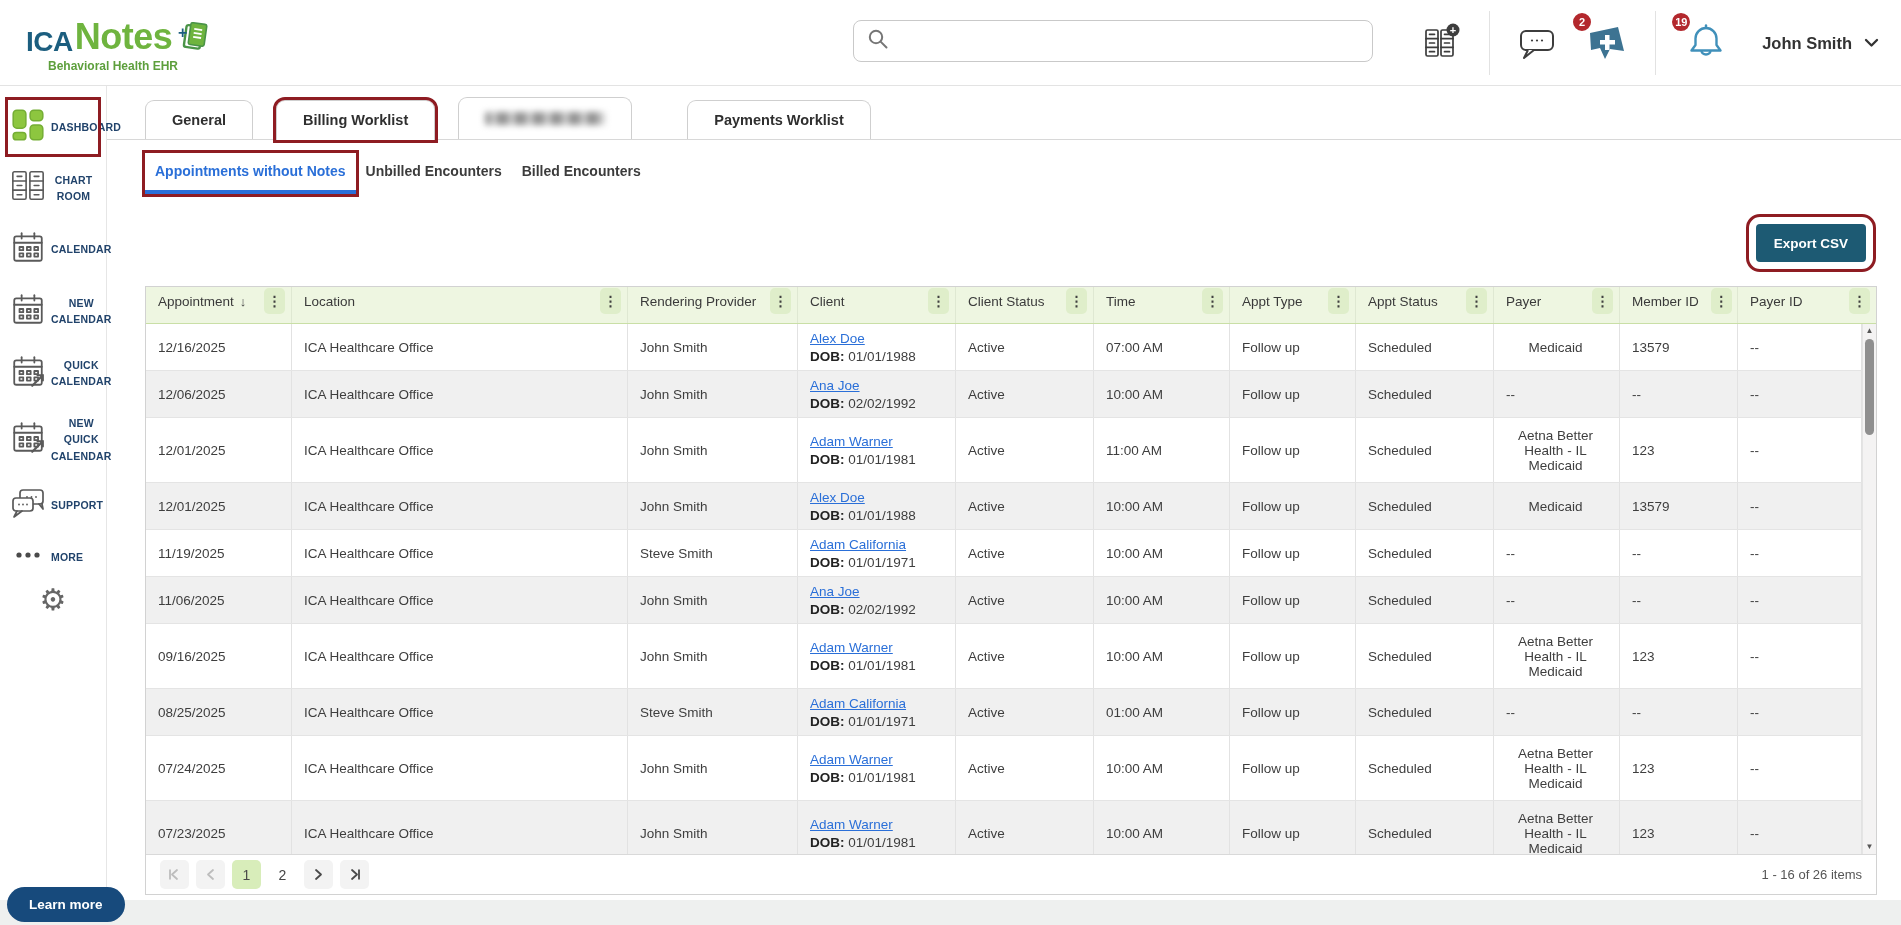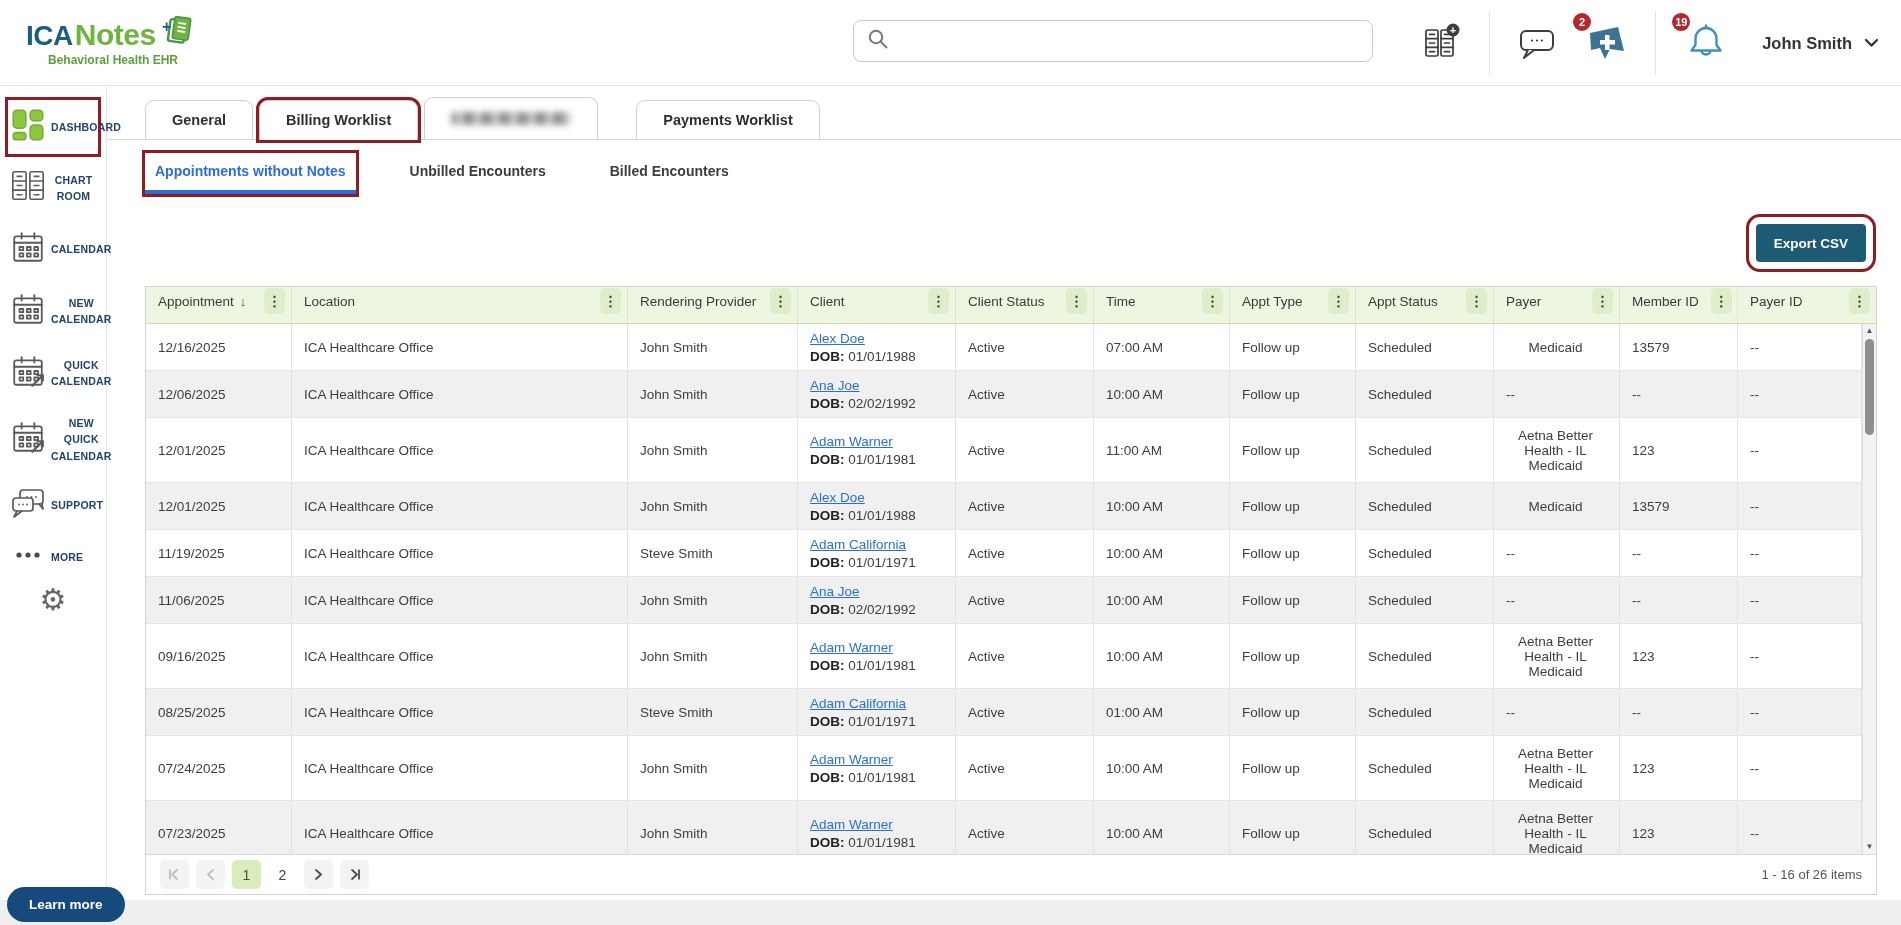--- a/index.html
+++ b/index.html
@@ -6,21 +6,21 @@
   html,body { width:1901px; height:925px; }
   body { position:relative; overflow:hidden; background:#fff;
          font-family:"Liberation Sans", sans-serif; color:#333; }
 
   
   .topbar { position:absolute; top:0; left:0; right:0; height:86px; background:#fff;
             border-bottom:1px solid #e3e3e3; z-index:6; }
   .logo { position:absolute; left:26px; top:16px; cursor:pointer; }
   .logo-line { display:flex; align-items:flex-end; gap:2px; }
   .logo-ica { font-size:28px; font-weight:800; color:#1c5e7f; letter-spacing:-.5px; }
-  .logo-notes { font-size:30px; font-weight:800; color:#6fb43f; letter-spacing:-.5px; }
+  .logo-notes { font-size:36px; font-weight:800; color:#6fb43f; letter-spacing:-.5px; }
   .logo-tagline { font-size:12px; font-weight:700; color:#5d9f3c; margin-top:1px; margin-left:22px; }
   .search-wrap { position:absolute; left:853px; top:20px; width:520px; height:42px;
                  border:1px solid #c9c9c9; border-radius:8px; background:#fff;
                  display:flex; align-items:center; gap:10px; padding:0 13px; }
   .search-wrap input { border:none; outline:none; flex:1; font-size:14.5px; color:#333;
                        font-family:"Liberation Sans", sans-serif; background:transparent; }
   .search-wrap input::placeholder { color:#8a8a8a; font-weight:600; }
   .header-right { position:absolute; right:22px; top:0; height:86px;
                   display:flex; align-items:center; gap:27px; }
   .hdr-divider { width:1px; height:64px; background:#e2e2e2; }
@@ -42,31 +42,31 @@
                     line-height:1.55; letter-spacing:.2px; }
   .annotated { outline:3px solid #8e1c22; }
   .side-gear { font-size:30px; color:#666; margin:2px 0 4px; cursor:pointer; line-height:1; }
   .learn-more { position:absolute; left:7px; bottom:3px; z-index:30; background:#174a7c;
                 color:#fff; font-size:13.5px; font-weight:700; padding:10px 22px;
                 border:none; border-radius:20px; cursor:pointer;
                 font-family:"Liberation Sans", sans-serif; }
 
   
   .main { position:absolute; left:107px; top:86px; right:0; bottom:0; background:#fff; }
-  .tabs-row { padding:11px 0 0 38px; display:flex; gap:6px; align-items:flex-end;
+  .tabs-row { padding:11px 0 0 38px; display:flex; gap:23px; align-items:flex-end;
               border-bottom:1px solid #d8d8d8; }
   .tab { background:#fff; border:1px solid #cfcfcf; border-bottom:none;
          border-radius:9px 9px 0 0; padding:11px 26px; font-size:14.5px; font-weight:700;
          color:#2f2f2f; cursor:pointer; position:relative; }
   .tab.active { margin-bottom:-1px; padding-bottom:12px; z-index:2; }
   .tab.annotated { z-index:3; }
   .blur-blob { width:120px; height:13px; margin:3px 0;
                background:repeating-linear-gradient(90deg,#9a9a9a 0 6px,#cfcfcf 6px 12px,#8f8f8f 12px 18px);
                filter:blur(3px); border-radius:2px; }
-  .subtabs-row { padding:13px 0 0 38px; display:flex; gap:44px; }
+  .subtabs-row { padding:13px 0 0 38px; display:flex; }
   .subtab { padding:10px 10px 11px; font-size:14px; font-weight:700; color:#3c3c3c;
             border-bottom:4px solid transparent; cursor:pointer; }
   .subtab.active { color:#2a6fd8; border-bottom-color:#2a6fd8; }
   .toolbar { display:flex; justify-content:flex-end; padding:30px 35px 0 0; height:92px; }
   .export-btn { background:#1d5a73; color:#fff; border:none; border-radius:4px;
                 font-size:13.5px; font-weight:600; padding:0 18px; height:38px; cursor:pointer;
                 font-family:"Liberation Sans", sans-serif;
                 outline:3px solid #8e1c22; outline-offset:7px; }
 
   

